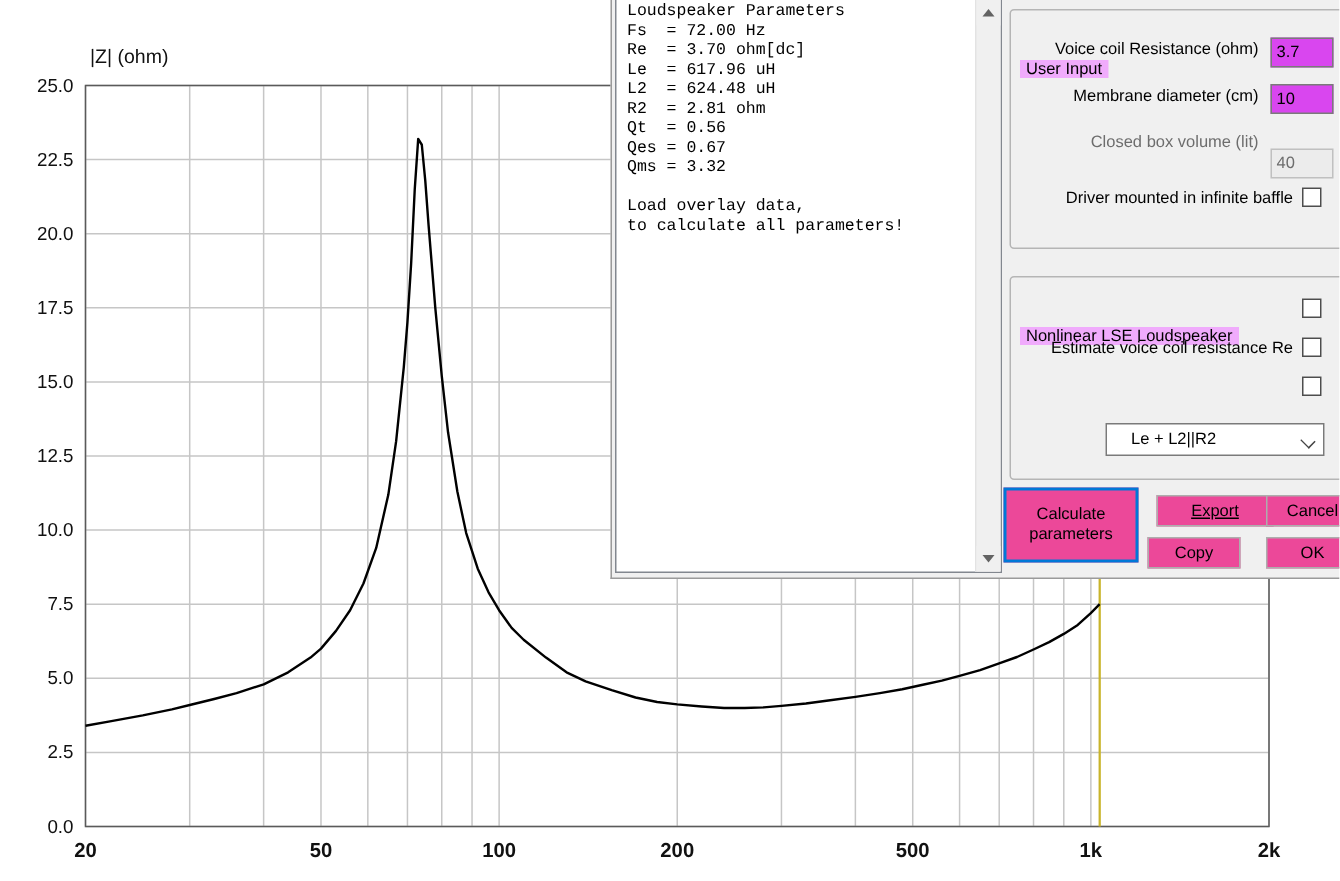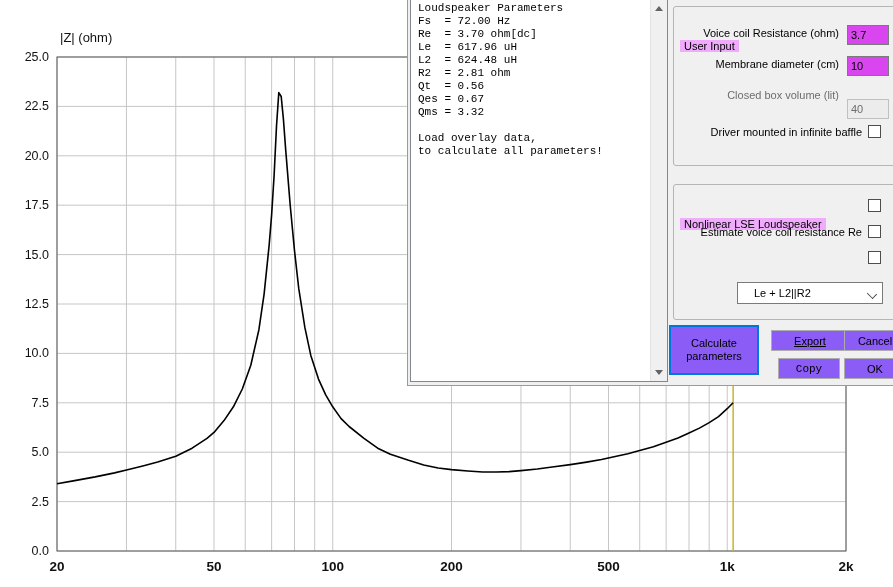--- a/index.html
+++ b/index.html
@@ -67,28 +67,28 @@
     position:absolute;left:63px;top:97px;width:146px;height:22px;box-sizing:border-box;
     background:#fff;border:1px solid #7a7a7a;display:flex;align-items:center;
     padding-left:16px;color:#000;
   }
   .combo-arrow{
     position:absolute;right:6px;top:7px;width:7px;height:7px;
     border-right:1.5px solid #444;border-bottom:1.5px solid #444;
     transform:rotate(45deg) scale(1,0.8);transform-origin:center;
   }
   .btn{
-    position:absolute;box-sizing:border-box;background:#8b5cf6;border:1px solid #adadad;
+    position:absolute;box-sizing:border-box;background:#ec4899;border:1px solid #adadad;
     display:flex;align-items:center;justify-content:center;text-align:center;
     font-size:11px;color:#000;cursor:default;
   }
   .btn-calc{left:261px;top:325px;width:90px;height:50px;border:2px solid #0078d7;line-height:13px;}
   .btn-export{left:363px;top:330px;width:78px;height:21px;text-decoration:underline;}
   .btn-cancel{left:436px;top:330px;width:62px;height:21px;}
-  .btn-copy{left:370px;top:358px;width:62px;height:21px;font-family:Liberation Mono, monospace;}
+  .btn-copy{left:357px;top:358px;width:62px;height:21px;}
   .btn-ok{left:436px;top:358px;width:62px;height:21px;}
 </style>
 </head>
 <body>
 
 <svg id="chart-svg" width="893" height="587">
     <line x1="57" y1="551" x2="846" y2="551" stroke="#c6c6c6" stroke-width="1"></line>
     <text x="49" y="555" text-anchor="end" font-size="12.5" fill="#111">0.0</text>
     <line x1="57" y1="501.6" x2="846" y2="501.6" stroke="#c6c6c6" stroke-width="1"></line>
     <text x="49" y="505.6" text-anchor="end" font-size="12.5" fill="#111">2.5</text>

